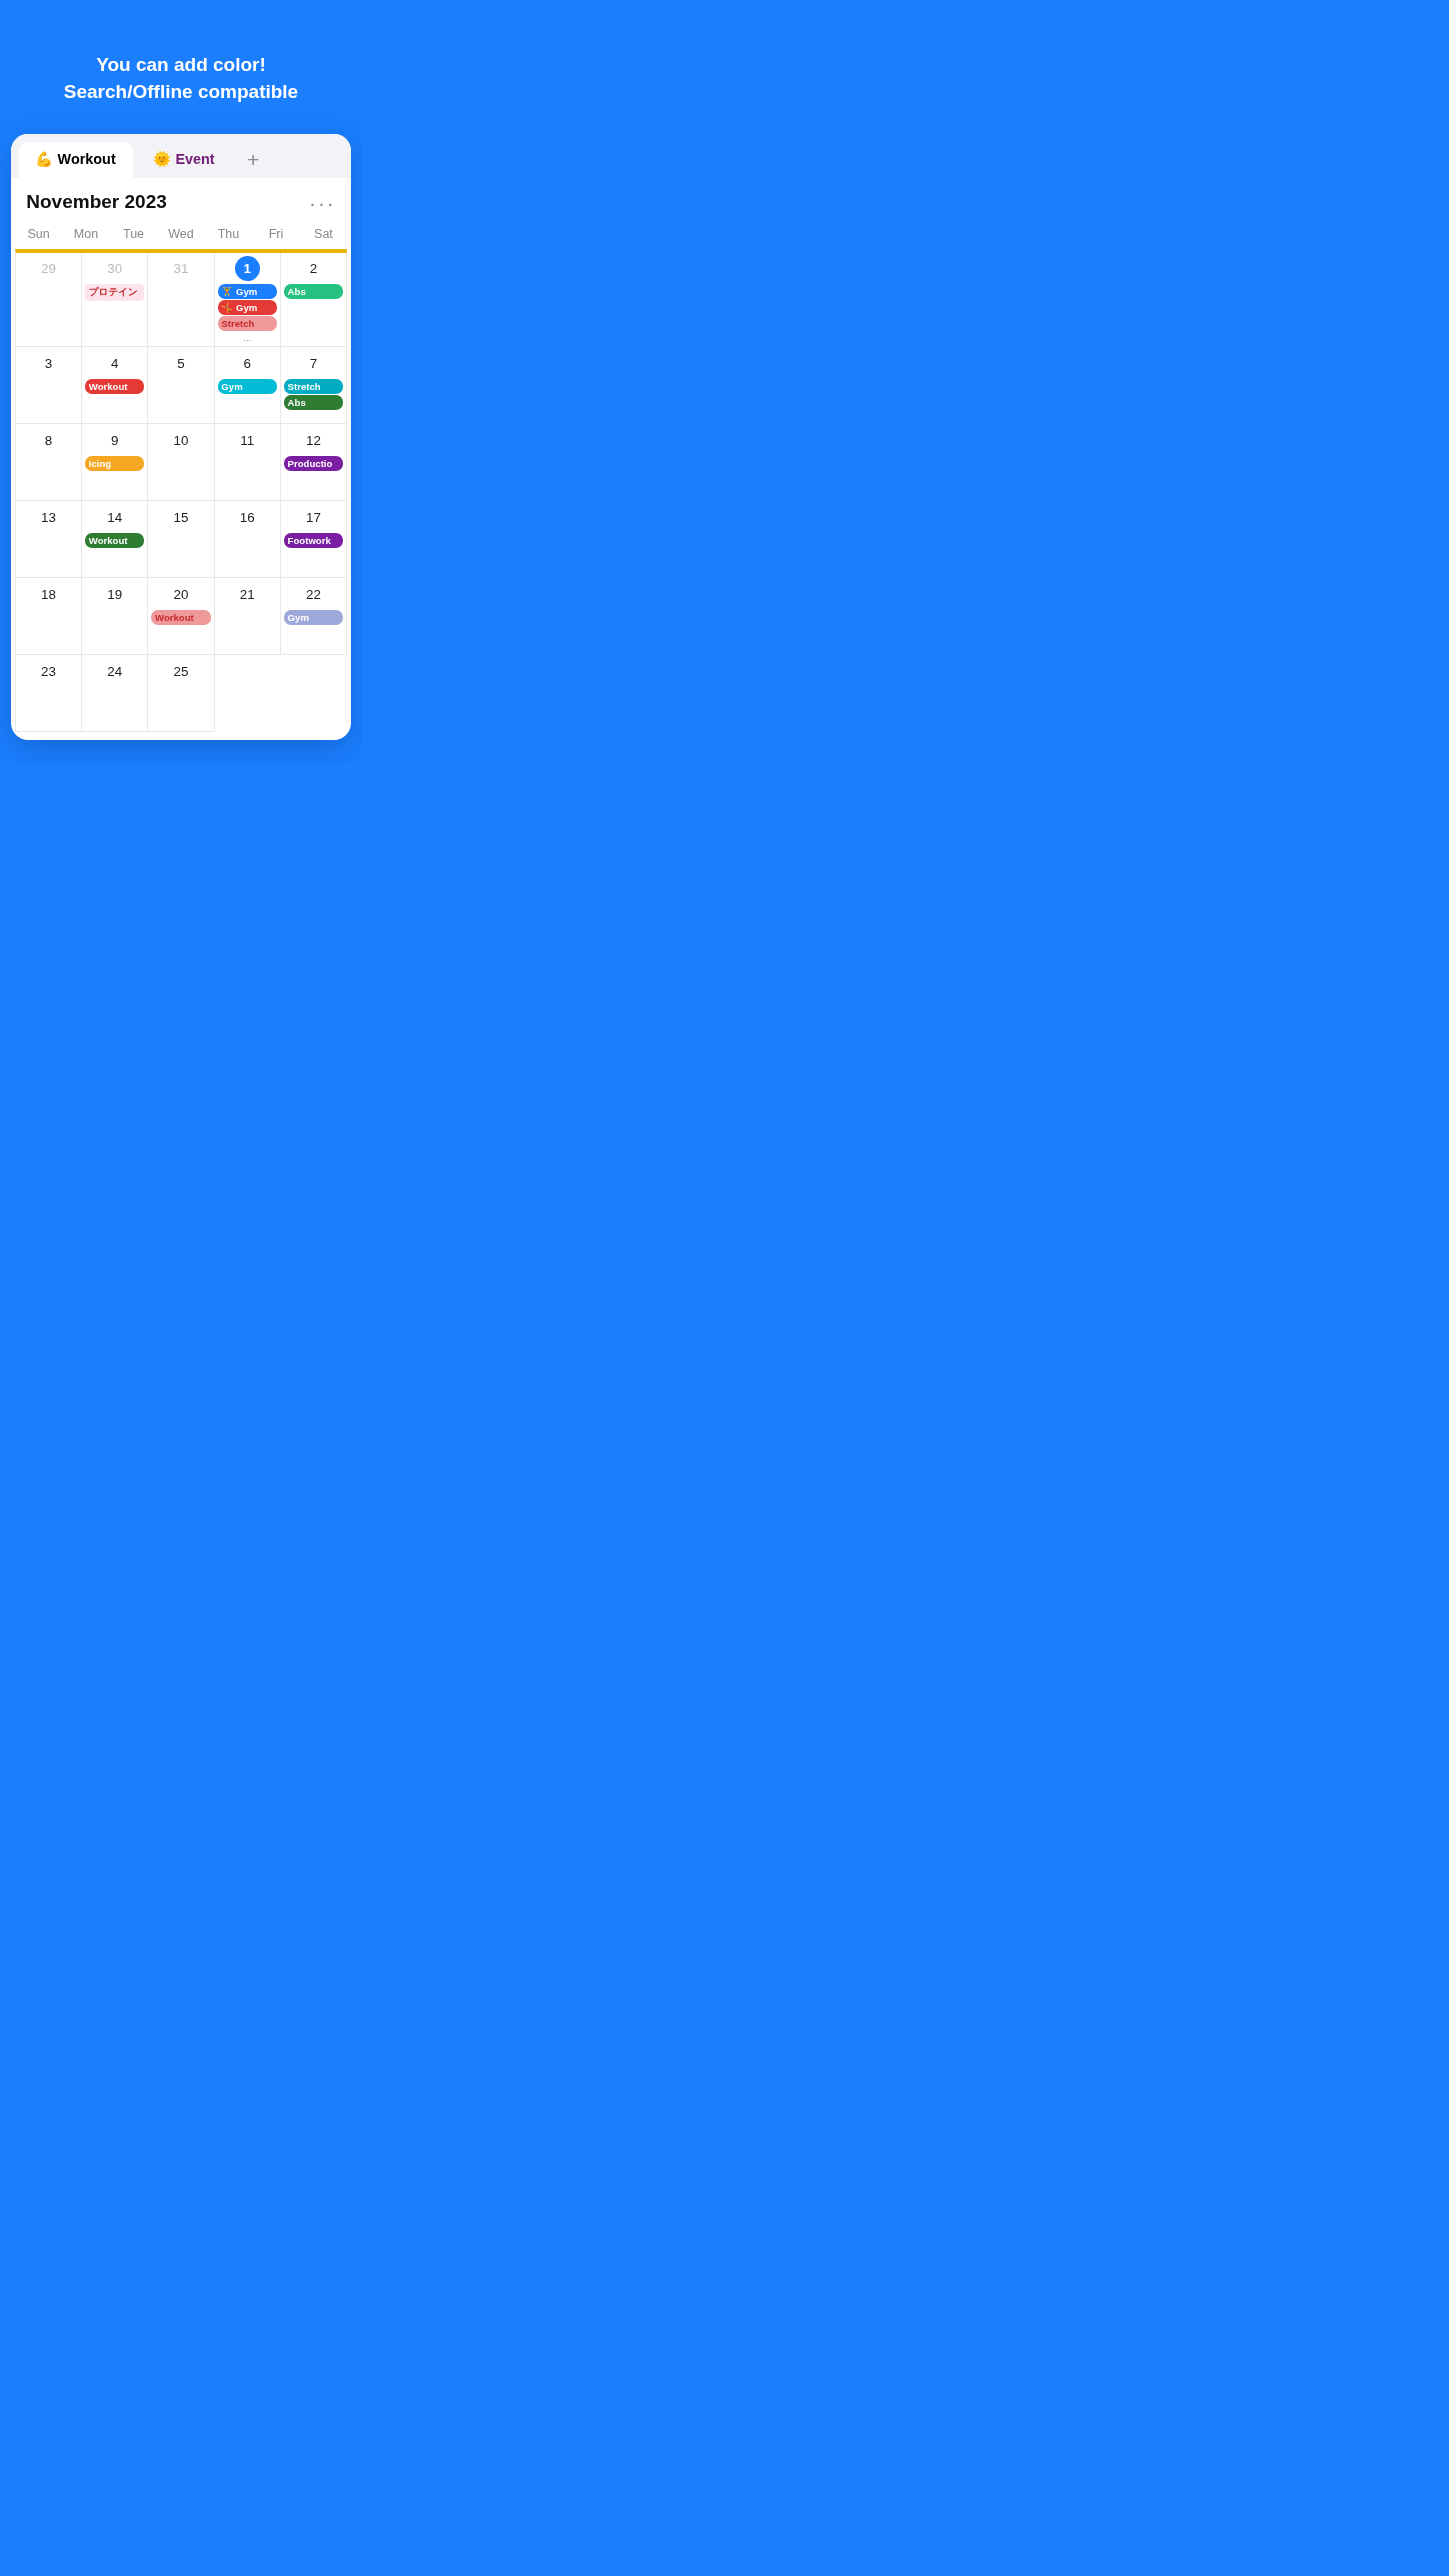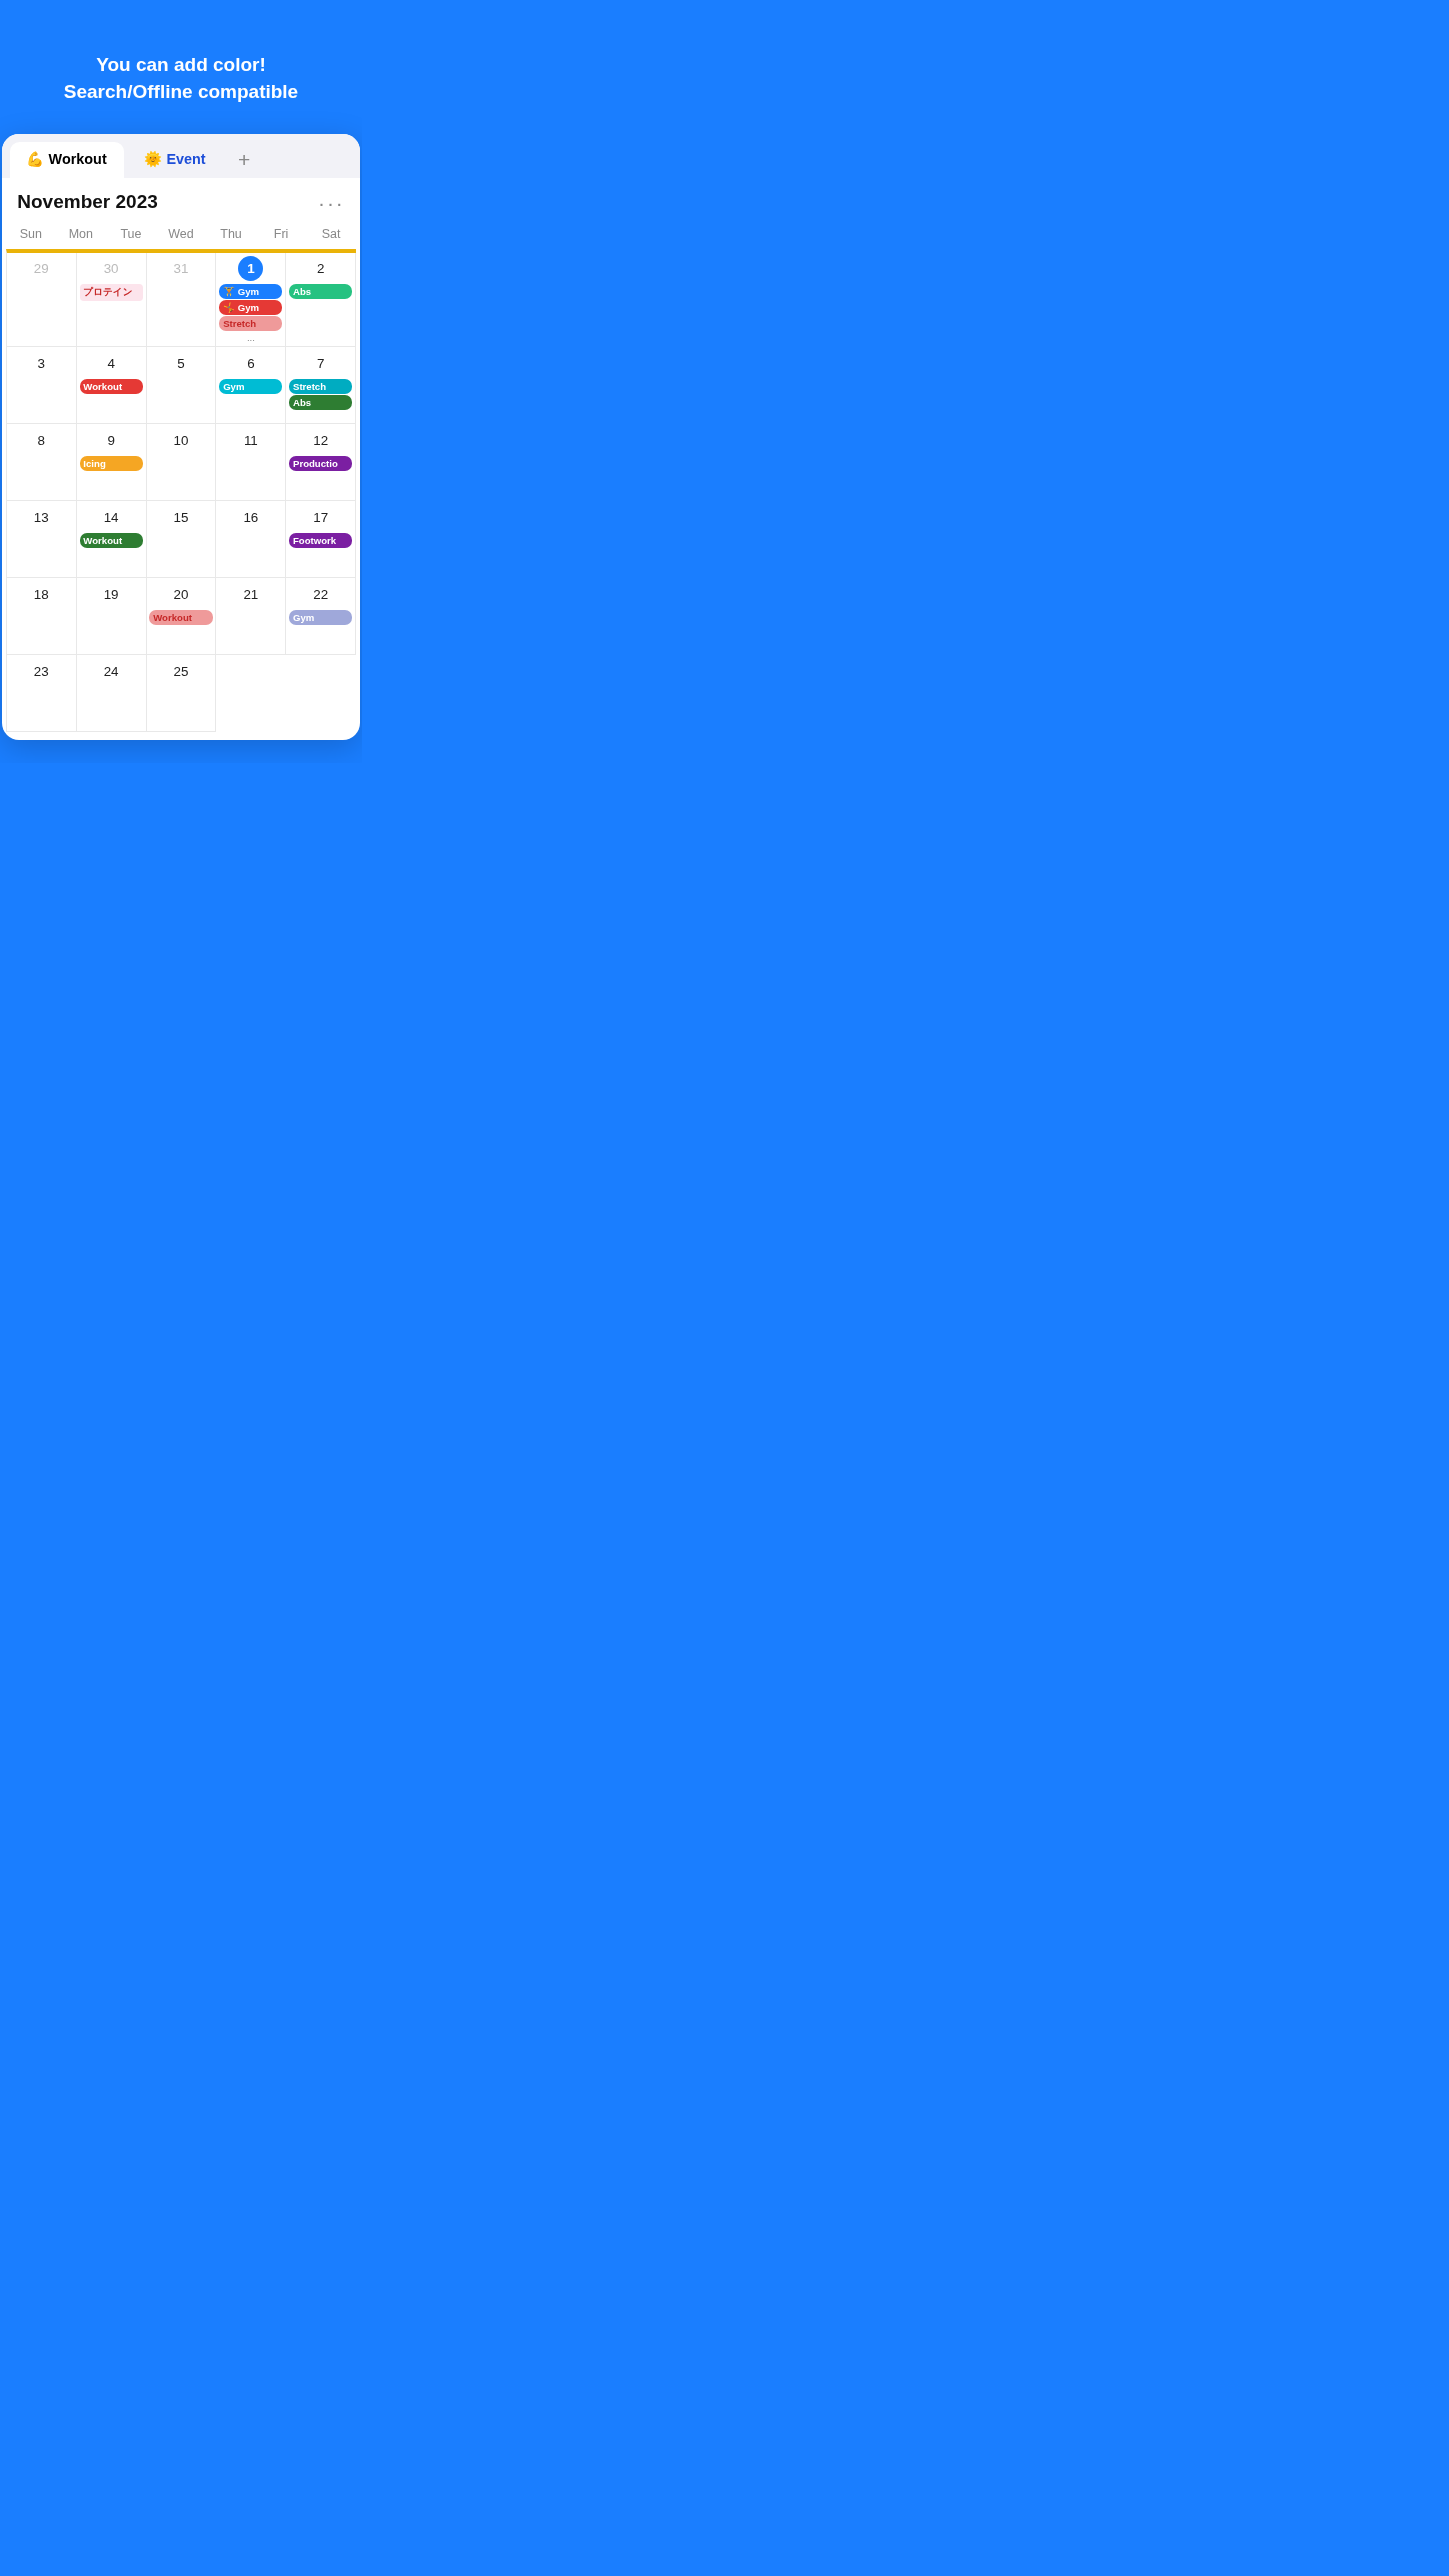--- a/index.html
+++ b/index.html
@@ -28,41 +28,41 @@
       color: #ffffff;
       font-size: 19px;
       font-weight: 700;
       margin-top: 17px;
       line-height: 1.4;
     }
 
     .calendar-card {
       background: #fff;
       border-radius: 17px;
-      margin: 0 2px 23px;
+      margin: 0 11px 23px;
       overflow: hidden;
       box-shadow: 0 7.7px 31px rgba(0,0,0,0.18);
     }
 
     
     .tabs {
       display: flex;
       align-items: center;
       background: #f2f2f7;
       padding: 7.7px 7.7px 0;
       gap: 3.8px;
     }
     .tab {
       padding: 9.6px 17px;
       border-radius: 9.6px 9.6px 0 0;
       font-size: 14.4px;
       font-weight: 600;
       cursor: pointer;
       background: transparent;
-      color: #1d4ed8;
+      color: #701a75;
     }
     .tab.active {
       background: #fff;
       color: #000;
     }
     .tab-add {
       margin-left: 3.8px;
       font-size: 21px;
       color: #888;
       background: transparent;

